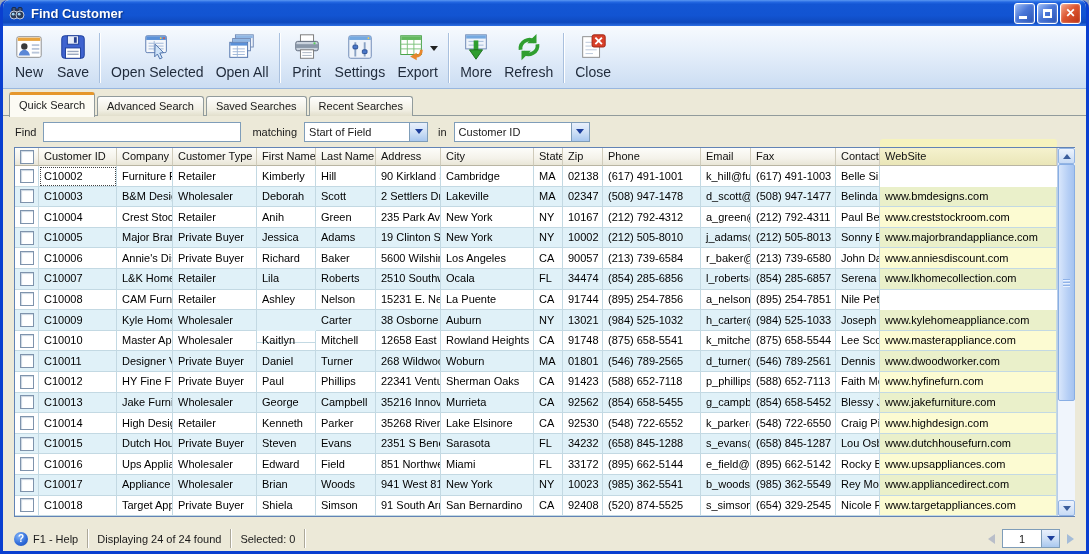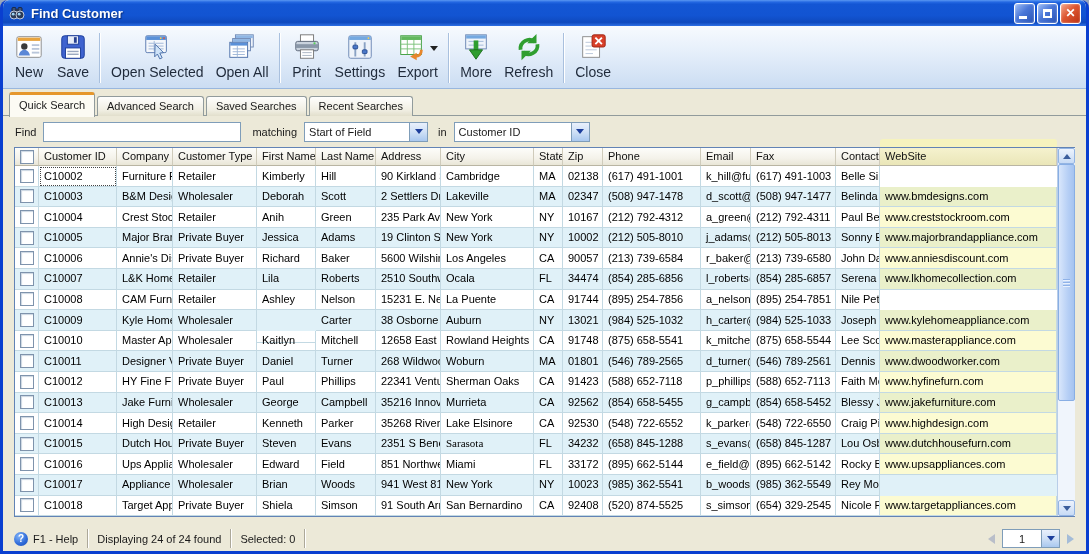--- a/index.html
+++ b/index.html
@@ -552,21 +552,21 @@
             <div class="grow alt">
               <div class="gcell chk" style="width: 24px;">
                 <span class="cb"></span>
               </div>
               <div class="gcell" style="width: 78px;">C10015</div>
               <div class="gcell" style="width: 56px;">Dutch Hou</div>
               <div class="gcell" style="width: 84px;">Private Buyer</div>
               <div class="gcell" style="width: 59px;">Steven</div>
               <div class="gcell" style="width: 60px;">Evans</div>
               <div class="gcell" style="width: 65px;">2351 S Beneva</div>
-              <div class="gcell" style="width: 93px; font-family: Liberation Serif, serif;">Sarasota</div>
+              <div class="gcell" style="width: 93px;">Sarasota</div>
               <div class="gcell" style="width: 29px;">FL</div>
               <div class="gcell" style="width: 40px;">34232</div>
               <div class="gcell" style="width: 98px;">(658) 845-1288</div>
               <div class="gcell" style="width: 50px;">s_evans@</div>
               <div class="gcell" style="width: 85px;">(658) 845-1287</div>
               <div class="gcell" style="width: 44px;">Lou Osbo</div>
               <div class="gcell web" style="width: 177px;">www.dutchhousefurn.com</div>
             </div>
             <div class="grow">
               <div class="gcell chk" style="width: 24px;">
@@ -597,20 +597,21 @@
               <div class="gcell" style="width: 59px;">Brian</div>
               <div class="gcell" style="width: 60px;">Woods</div>
               <div class="gcell" style="width: 65px;">941 West 81St</div>
               <div class="gcell" style="width: 93px;">New York</div>
               <div class="gcell" style="width: 29px;">NY</div>
               <div class="gcell" style="width: 40px;">10023</div>
               <div class="gcell" style="width: 98px;">(985) 362-5541</div>
               <div class="gcell" style="width: 50px;">b_woods@</div>
               <div class="gcell" style="width: 85px;">(985) 362-5549</div>
               <div class="gcell" style="width: 44px;">Rey Mon</div>
+              <div class="gcell web" style="width: 177px;">www.appliancedirect.com</div>
             </div>
             <div class="grow">
               <div class="gcell chk" style="width: 24px;">
                 <span class="cb"></span>
               </div>
               <div class="gcell" style="width: 78px;">C10018</div>
               <div class="gcell" style="width: 56px;">Target App</div>
               <div class="gcell" style="width: 84px;">Private Buyer</div>
               <div class="gcell" style="width: 59px;">Shiela</div>
               <div class="gcell" style="width: 60px;">Simson</div>

